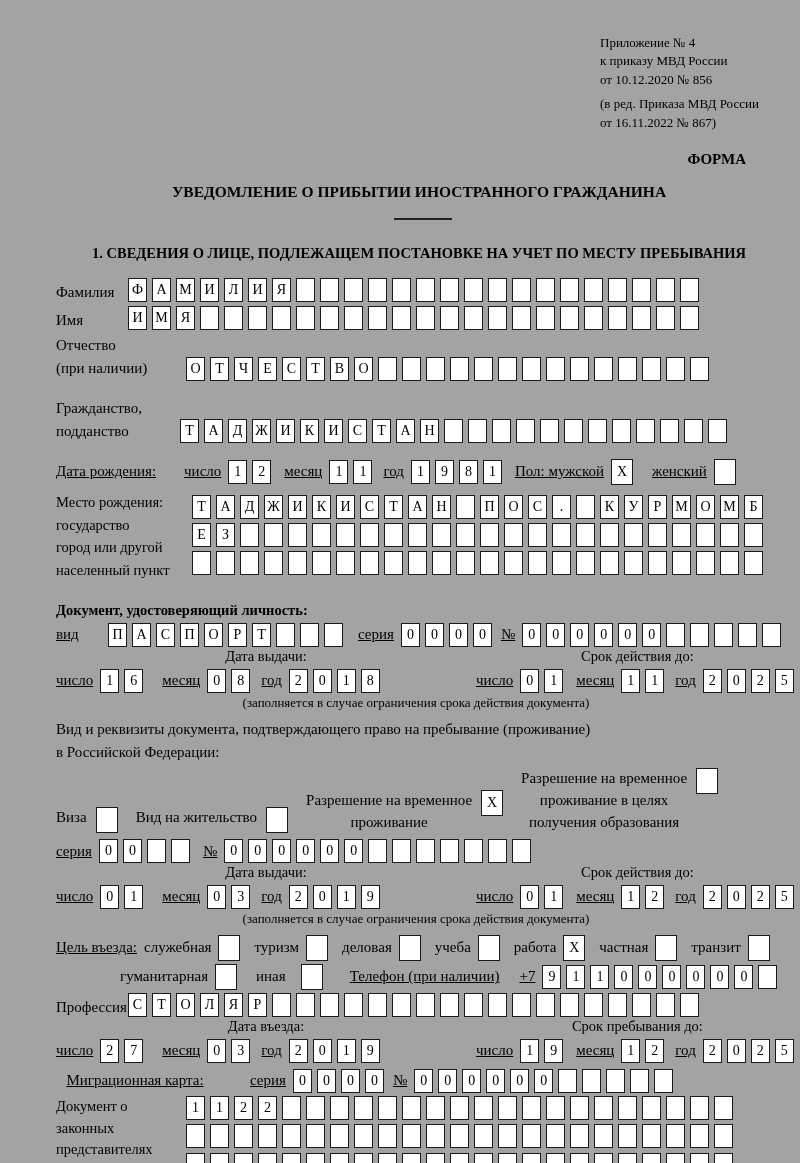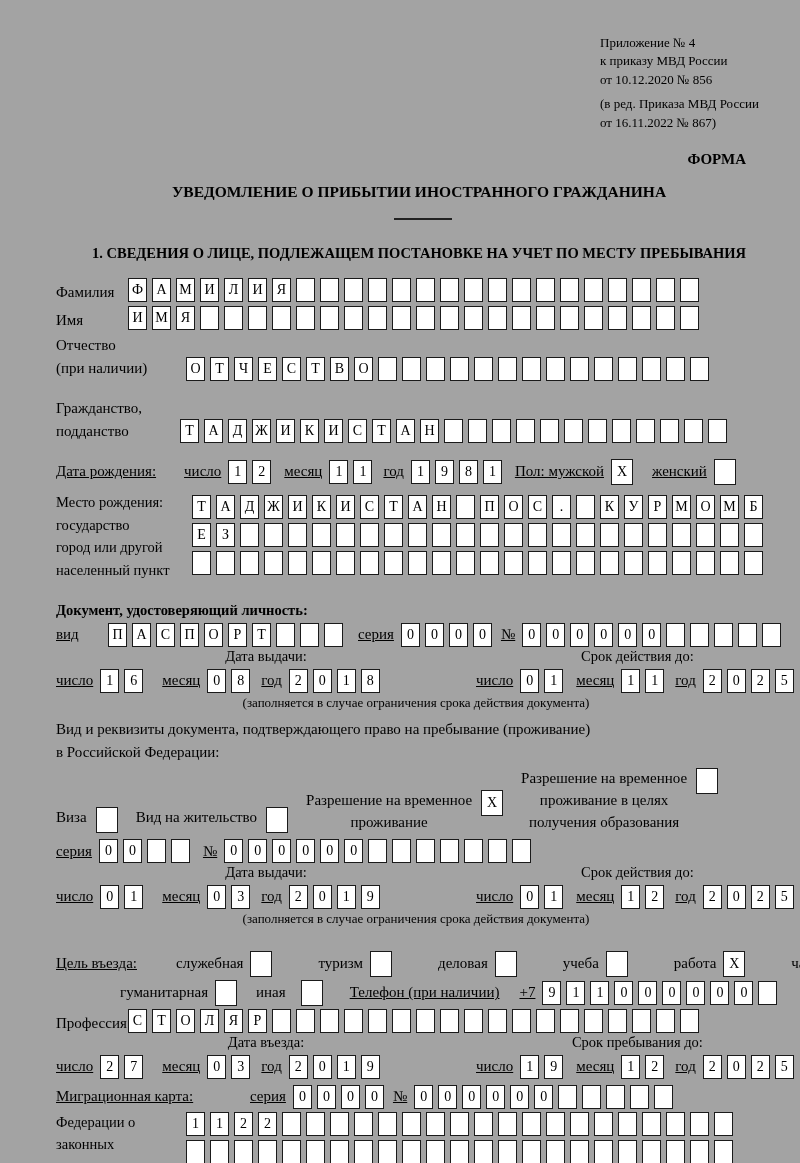--- a/index.html
+++ b/index.html
@@ -513,21 +513,21 @@
             <span class="cell">2</span>
             <span class="cell">0</span>
             <span class="cell">2</span>
             <span class="cell">5</span>
           </span>
       </div>
     </div>
   </div>
   <div class="footnote">(заполняется в случае ограничения срока действия документа)</div>
 
-  <div class="frow inl" style="margin-top:23px;gap:32px;">
+  <div class="frow inl" style="margin-top:7px;">
     <span class="slbl">Цель въезда:</span>
     <span class="purpose">
         <span>служебная</span>
         <span class="cells cbx">
           <span class="cell"></span>
         </span>
       </span>
     <span class="purpose">
         <span>туризм</span>
         <span class="cells cbx">
@@ -666,21 +666,21 @@
             <span class="cell">2</span>
             <span class="cell">0</span>
             <span class="cell">2</span>
             <span class="cell">5</span>
           </span>
       </div>
     </div>
   </div>
 
   <div class="frow inl mt6">
-    <span class="slbl" style="width:158px;margin-right:36px;">Миграционная карта:</span>
+    <span class="slbl" style="width:158px;margin-right:36px;text-align:center;">Миграционная карта:</span>
     <span class="slbl">серия</span>
     <span class="cells" style="margin-right:4px;">
         <span class="cell">0</span>
         <span class="cell">0</span>
         <span class="cell">0</span>
         <span class="cell">0</span>
       </span>
     <span class="slbl">№</span>
     <span class="cells">
         <span class="cell">0</span>
@@ -692,21 +692,21 @@
         <span class="cell"></span>
         <span class="cell"></span>
         <span class="cell"></span>
         <span class="cell"></span>
         <span class="cell"></span>
       </span>
   </div>
 
   <div class="reps">
     <span class="reps-labels">
-      <div>Федерации о</div>
+      <div>Документ о</div>
       <div>законных</div>
       <div>представителях</div>
       <div>(родителях,</div>
       <div>усыновителях,</div>
 
     </span>
     <span class="reps-rows">
       <div class="cells cellrow">
           <span class="cell">1</span>
           <span class="cell">1</span>

